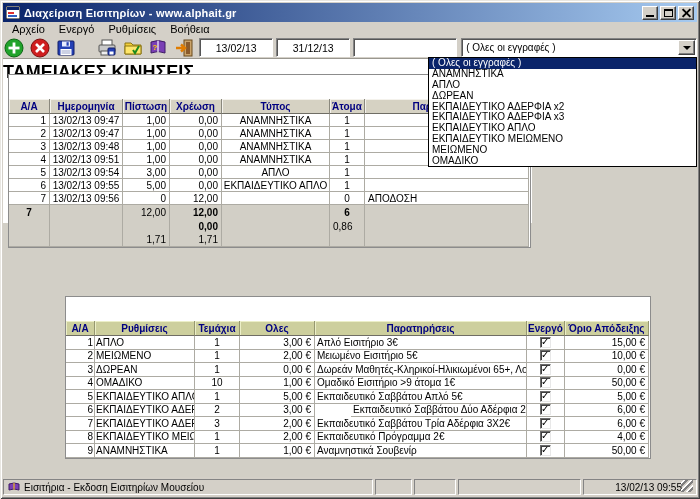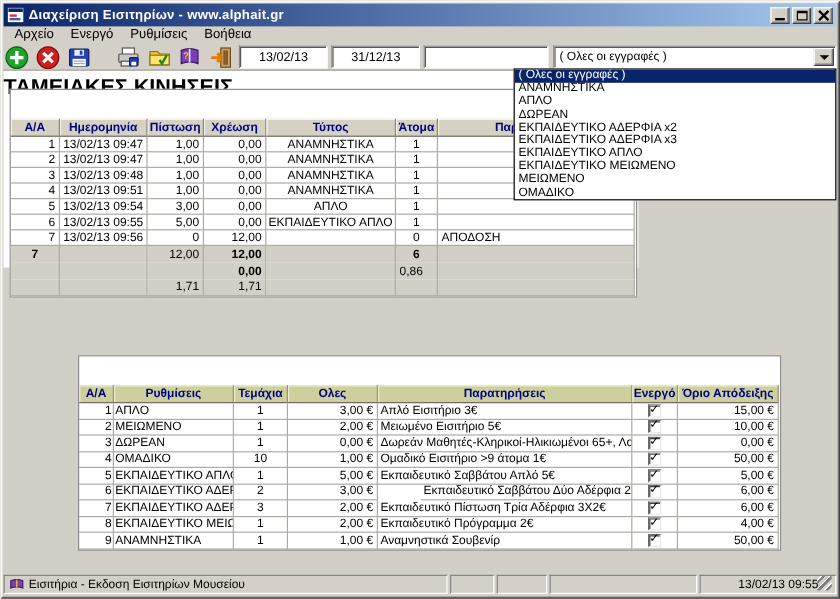--- a/index.html
+++ b/index.html
@@ -353,21 +353,21 @@
           <div class="c ctr">
             <div class="cb"></div>
           </div>
           <div class="c r">6,00 €</div>
         </div>
         <div class="grow d2row">
           <div class="c r" style="padding: 0px 1px;">7</div>
           <div class="c l" style="padding: 0px 1px;">ΕΚΠΑΙΔΕΥΤΙΚΟ ΑΔΕΡΦΙΑ x3</div>
           <div class="c ctr">3</div>
           <div class="c r">2,00 €</div>
-          <div class="c l" style="padding: 0px 2px;">Εκπαιδευτικό Πίστωση Τρία Αδέρφια 3X2€</div>
+          <div class="c l" style="padding: 0px 2px;">Εκπαιδευτικό Σαββάτου Τρία Αδέρφια 3X2€</div>
           <div class="c ctr">
             <div class="cb"></div>
           </div>
           <div class="c r">6,00 €</div>
         </div>
         <div class="grow d2row">
           <div class="c r" style="padding: 0px 1px;">8</div>
           <div class="c l" style="padding: 0px 1px;">ΕΚΠΑΙΔΕΥΤΙΚΟ ΜΕΙΩΜΕΝΟ</div>
           <div class="c ctr">1</div>
           <div class="c r">2,00 €</div>

